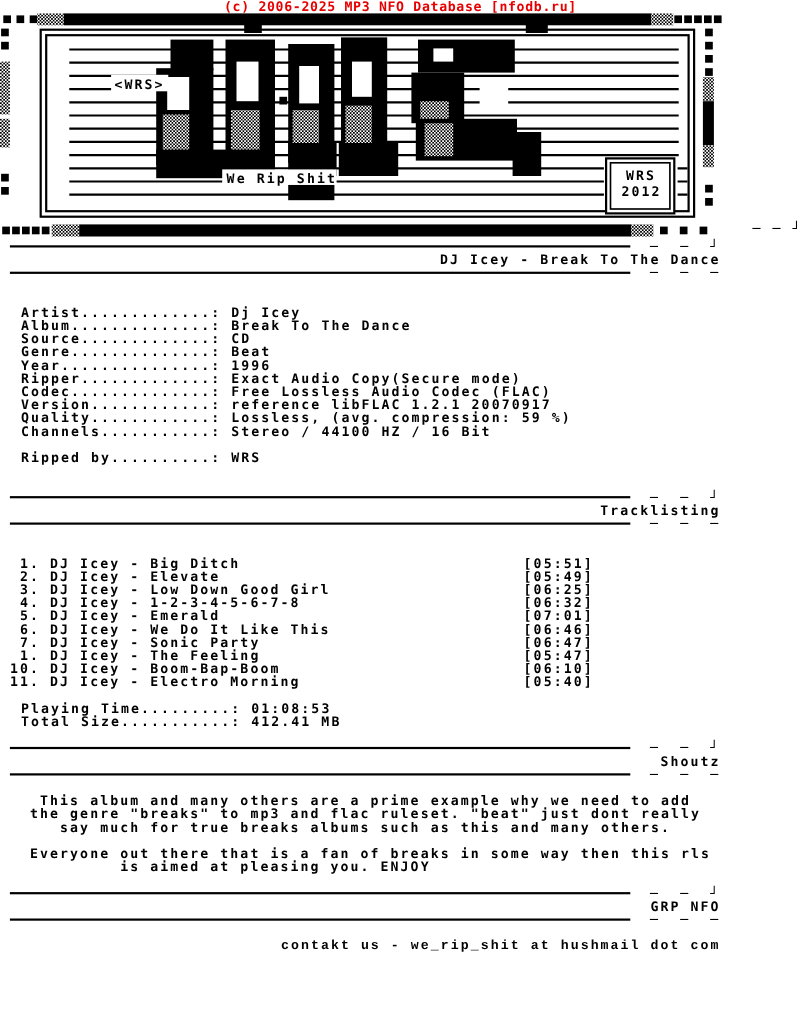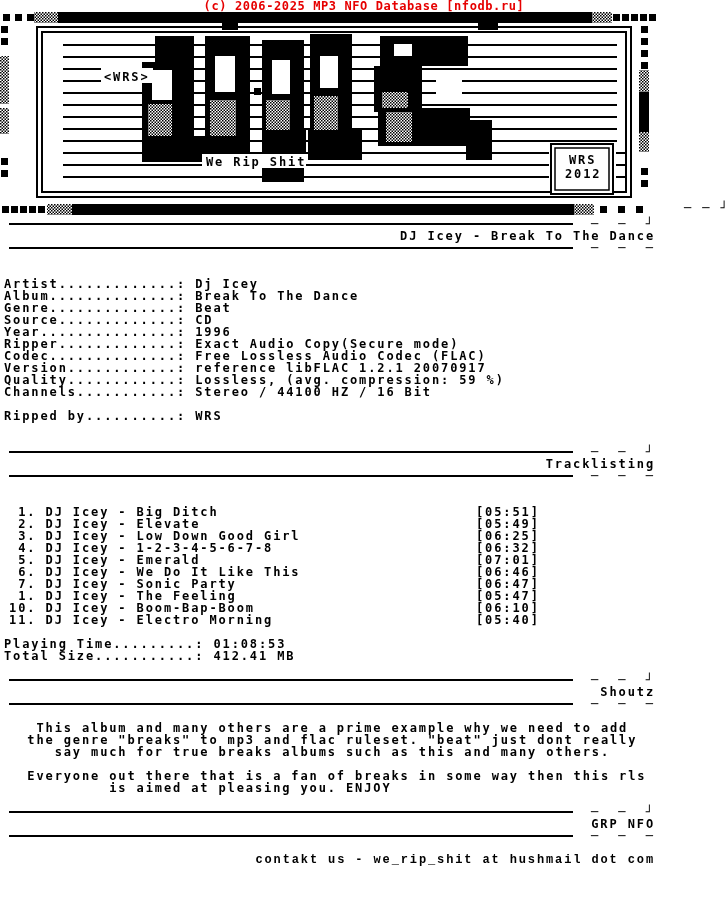--- a/index.html
+++ b/index.html
@@ -12,21 +12,21 @@
   .ln{height:12px;line-height:12px;white-space:pre;}
   .centered{width:655px;text-align:right;}
   .header-line{
     height:12px;line-height:12px;white-space:pre;text-align:center;width:728px;
     color:#e60000;letter-spacing:0.6px;
   }
   .sp12{height:12px}.sp24{height:24px}
   .divider{position:relative;}
   .divider .rule{position:absolute;left:9px;top:5px;width:564px;height:2px;background:#000;}
   .divider .deco{position:absolute;left:591px;top:0;white-space:pre;}
-  .field{padding-left:4px;}
+  .field{padding-left:19px;}
   .track{position:relative;}
   .track .tdur{position:absolute;left:476px;top:0;white-space:pre;}
   .shout{white-space:pre;}
   .contact-row{height:12px;font-family:Liberation Mono, monospace;}
   svg text{font-family:"DejaVu Sans Mono",monospace;font-weight:bold;}
 </style>
 </head>
 <body>
 
 <div class="page">
@@ -176,22 +176,22 @@
     <span class="rule"></span>
     <span class="deco">─  ─  ─</span>
   </div>
 
   <div class="sp24"></div>
 
   
   <div>
     <div class="ln field"><span>Artist</span><span>.............</span><span>: </span><span>Dj Icey</span></div>
     <div class="ln field"><span>Album</span><span>..............</span><span>: </span><span>Break To The Dance</span></div>
+    <div class="ln field"><span>Source</span><span>.............</span><span>: </span><span>CD</span></div>
     <div class="ln field"><span>Genre</span><span>..............</span><span>: </span><span>Beat</span></div>
-    <div class="ln field"><span>Source</span><span>.............</span><span>: </span><span>CD</span></div>
     <div class="ln field"><span>Year</span><span>...............</span><span>: </span><span>1996</span></div>
     <div class="ln field"><span>Ripper</span><span>.............</span><span>: </span><span>Exact Audio Copy(Secure mode)</span></div>
     <div class="ln field"><span>Codec</span><span>..............</span><span>: </span><span>Free Lossless Audio Codec (FLAC)</span></div>
     <div class="ln field"><span>Version</span><span>............</span><span>: </span><span>reference libFLAC 1.2.1 20070917</span></div>
     <div class="ln field"><span>Quality</span><span>............</span><span>: </span><span>Lossless, (avg. compression: 59 %)</span></div>
     <div class="ln field"><span>Channels</span><span>...........</span><span>: </span><span>Stereo / 44100 HZ / 16 Bit</span></div>
     <div class="sp12"></div>
     <div class="ln field"><span>Ripped by</span><span>..........</span><span>: </span><span>WRS</span></div>
   </div>
 

